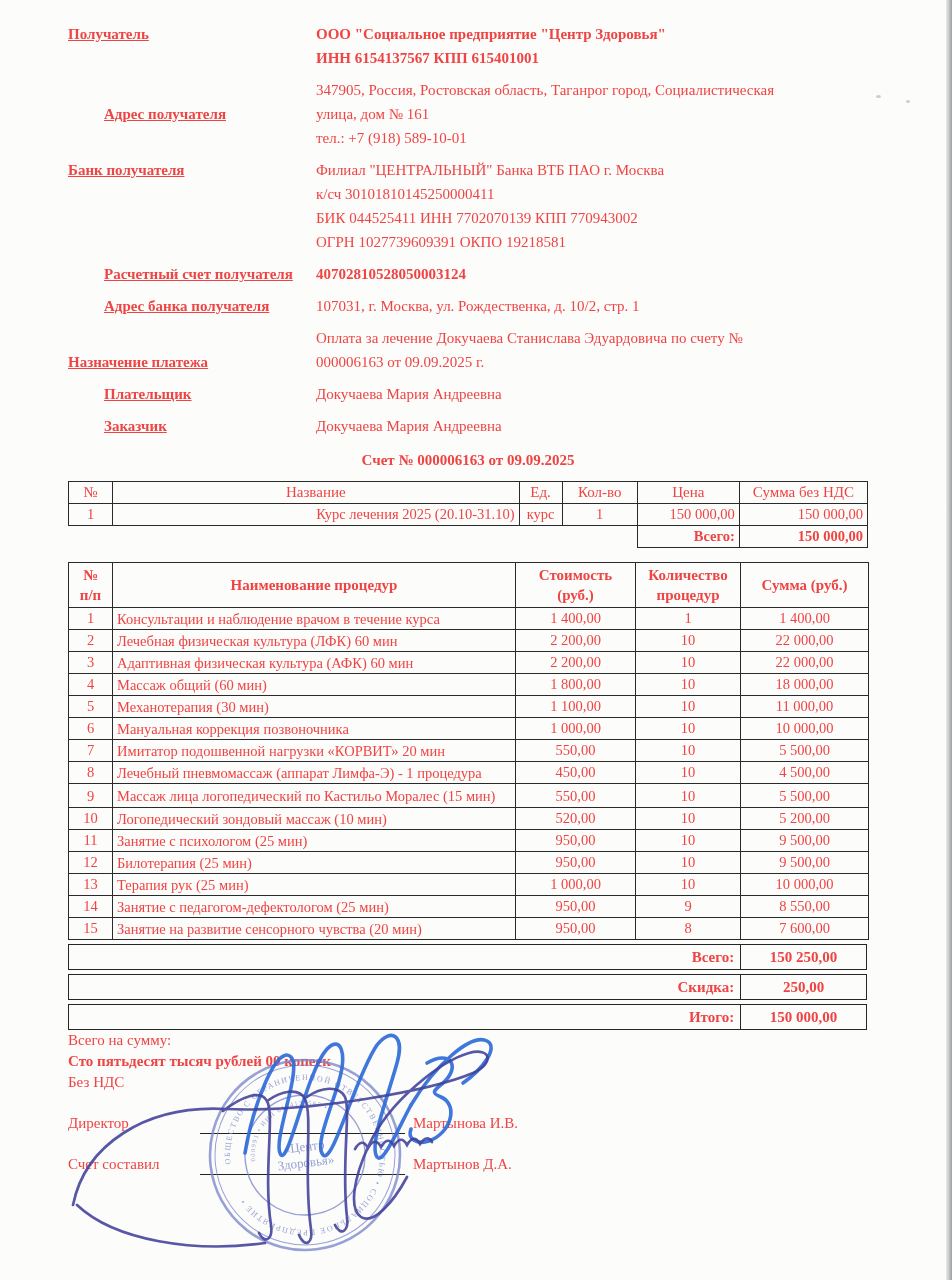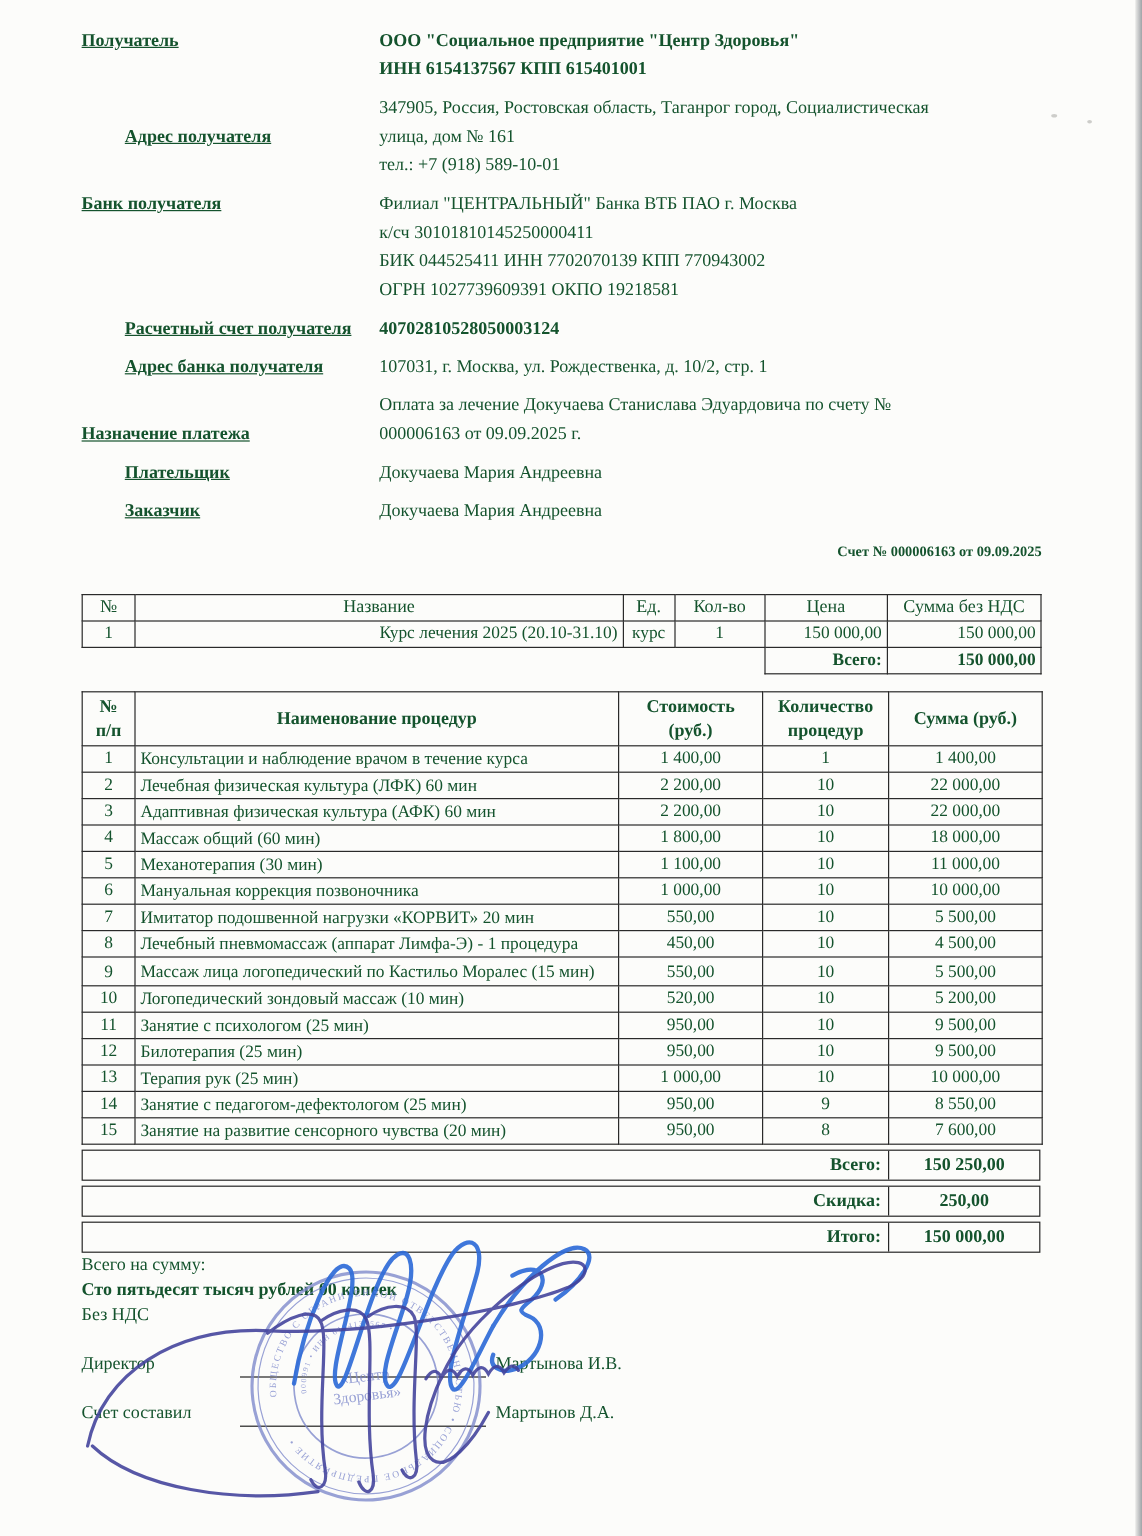--- a/index.html
+++ b/index.html
@@ -1,36 +1,36 @@
 <!DOCTYPE html>
 <html><head>
 <meta charset="utf-8">
 <style>
   html,body{margin:0;padding:0;background:#ffffff;}
   .page{
     position:relative; width:952px; height:1280px; overflow:hidden;
-    background:#fcfcfa; color:#14532d;
+    background:#fcfcfa; color:#ef4444;
     font-family:"Liberation Serif", serif;
   }
   .scan-edge{position:absolute;top:0;right:0;width:6px;height:100%;
     background:linear-gradient(to right,#ececea,#9b9fa3);}
   .speck{position:absolute;width:5px;height:3px;background:#b9b9b5;border-radius:50%;opacity:.7;}
   .content{position:absolute;left:68px;top:22px;width:800px;}
 
   
   .field{display:grid;grid-template-columns:248px 1fr;margin-bottom:8px;}
   .field .flabel{font-weight:bold;text-decoration:underline;font-size:15px;line-height:24px;}
   .field.v-top .flabel{align-self:start;}
   .field.v-center .flabel{align-self:center;margin-left:36px;}
   .field.v-bottom .flabel{align-self:end;}
   .fvalue{font-size:15px;line-height:24px;}
   .fvalue.bold{font-weight:bold;}
 
   
-  .invoice-title{margin:14px 0 28px 0;text-align:right;font-weight:bold;font-size:12px;}
+  .invoice-title{margin:14px 0 12px 0;text-align:center;font-weight:bold;font-size:15px;}
 
   
   table{border-collapse:collapse;table-layout:fixed;width:800px;font-size:14.5px;}
   td,th{border:1.4px solid #2a2a2a;padding:0 4px;height:21px;overflow:hidden;font-weight:normal;}
   .t1 th{text-align:center;font-size:15px;}
   .t1 .c-name{text-align:right;}
   .t1 .c-center{text-align:center;}
   .t1 .c-money{text-align:right;}
   .t1 tr.totalrow td{border:none;}
   .t1 tr.totalrow td.boxed{border:1.4px solid #2a2a2a;font-weight:bold;text-align:right;}

